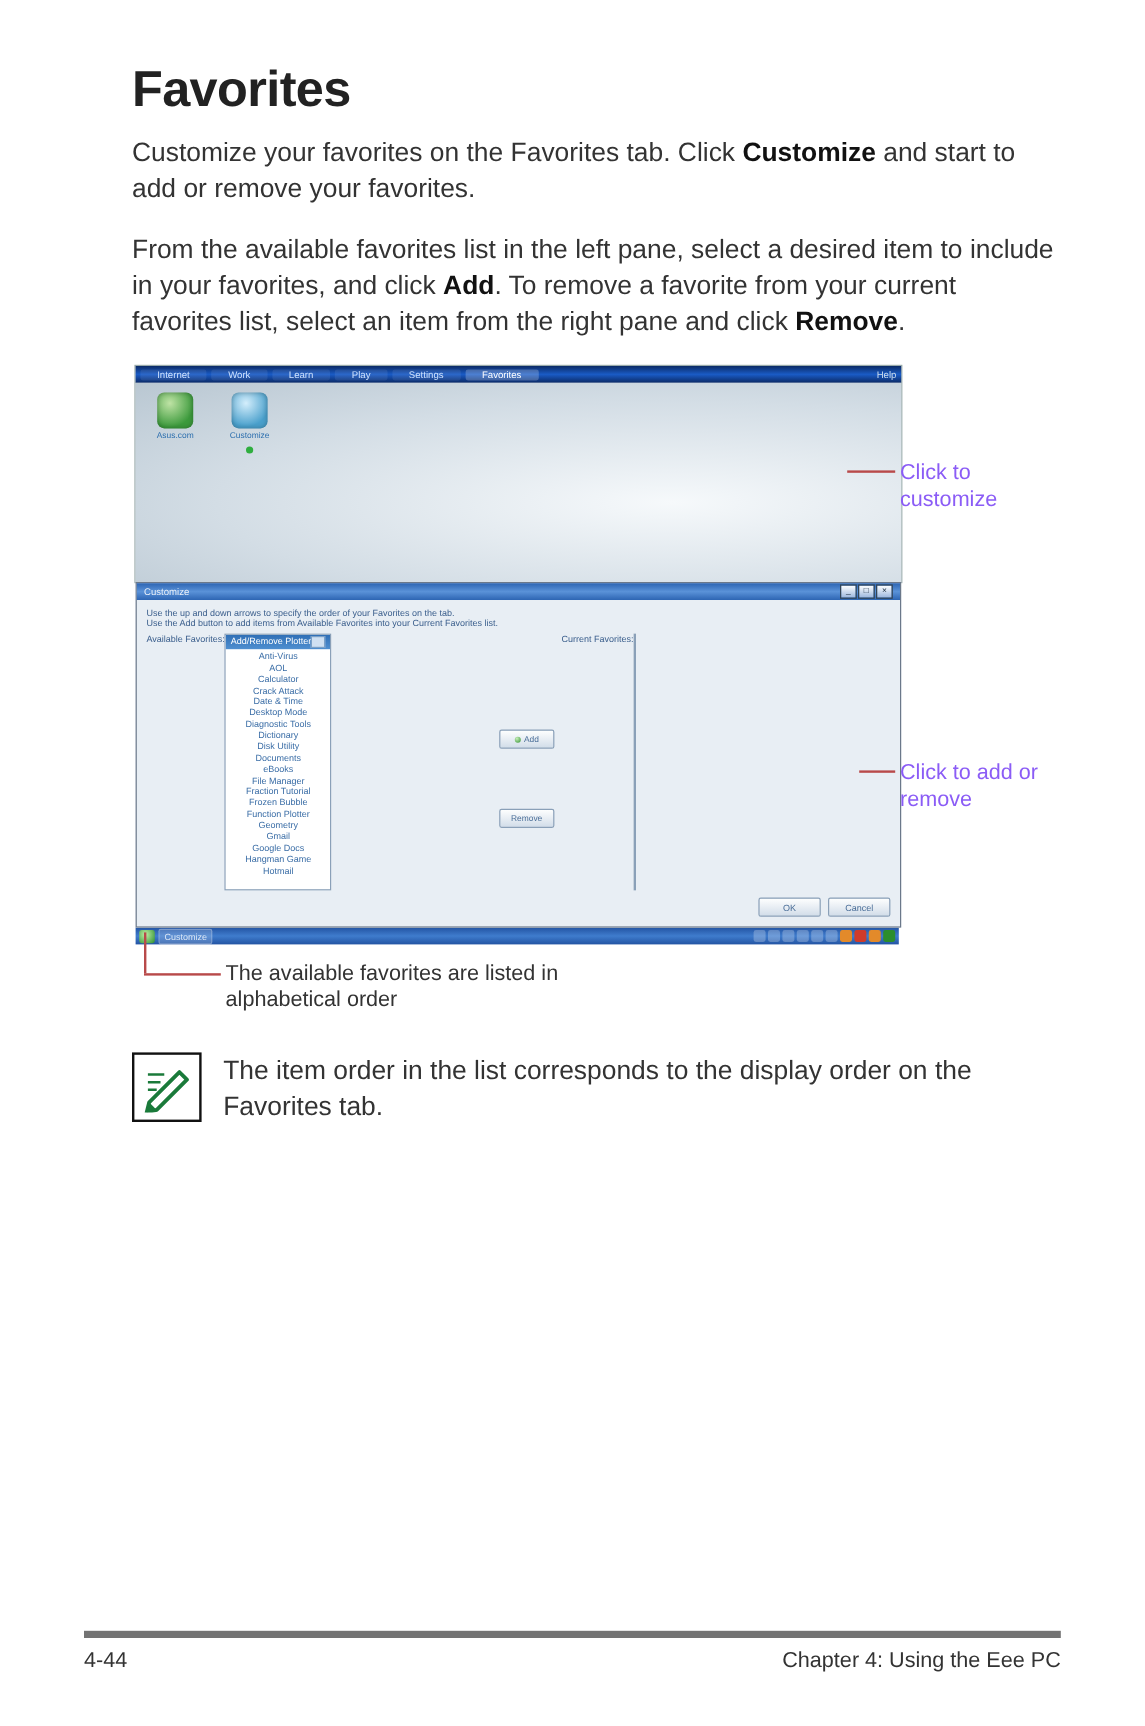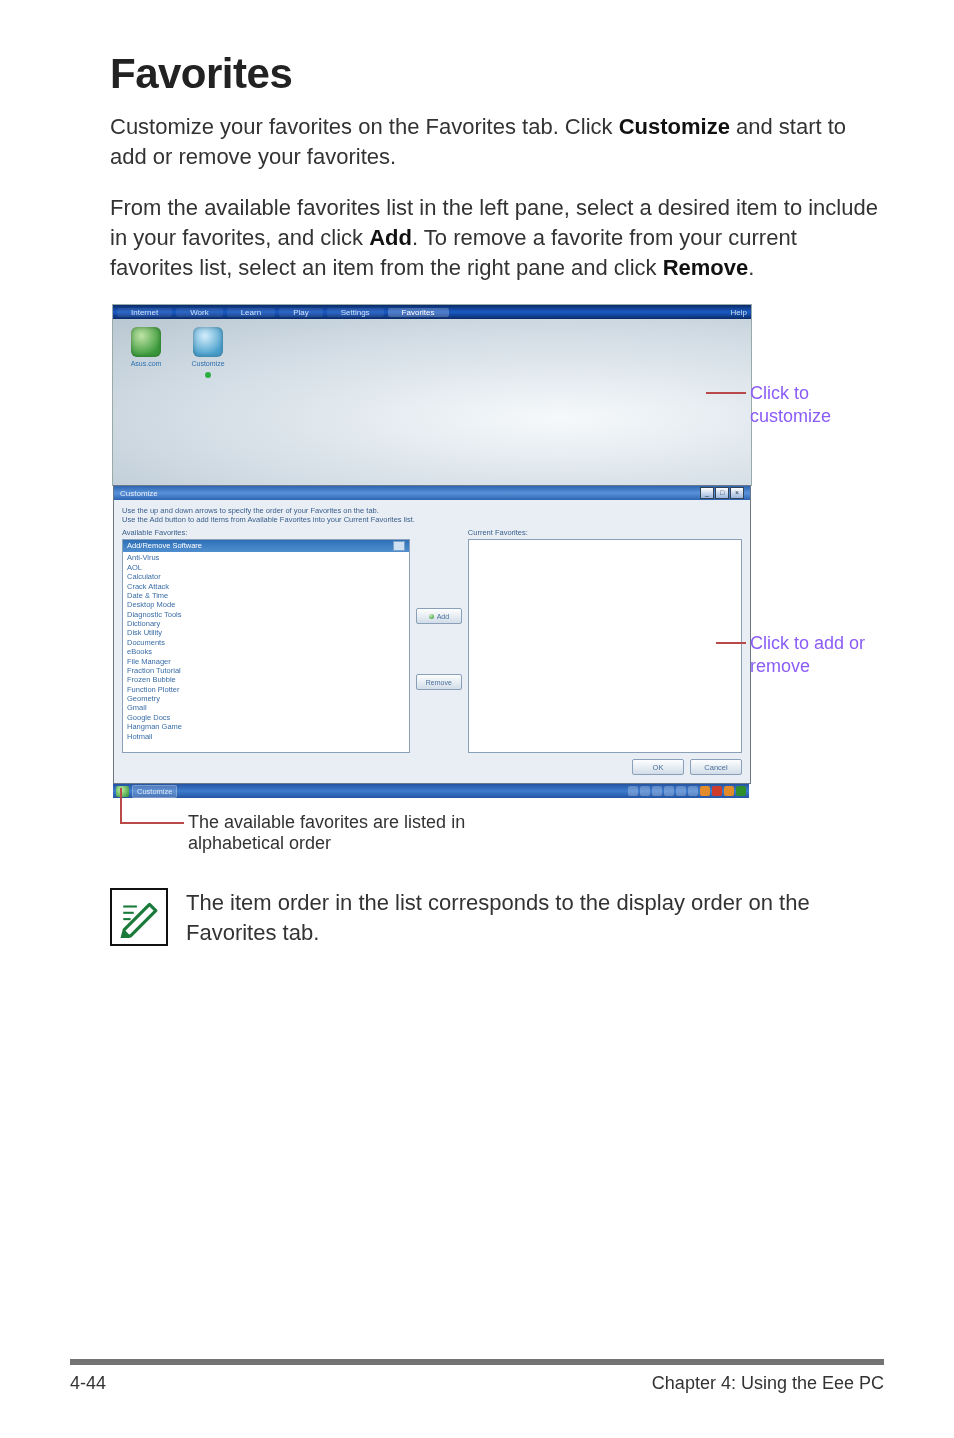--- a/index.html
+++ b/index.html
@@ -154,21 +154,21 @@
   }
   .dialog-inner .hint { line-height: 1.2; }
   .lists-row {
     display: flex;
     gap: 6px;
     margin-top: 4px;
     align-items: flex-start;
   }
   .list-col {
     flex: 1;
-    display:flex; flex-direction:column;
+    display:flex; flex-direction:row;text-align:center;
   }
   .list-col .col-label {
     font-size: 7.5px;
     color: #3a5e8c;
     margin-bottom: 2px;
   }
   .listbox {
     border: 1px solid #8aa0b8;
     background: #fff;
     height: 212px;
@@ -385,21 +385,21 @@
         </div>
         <div class="dialog-inner">
           <div class="hint">Use the up and down arrows to specify the order of your Favorites on the tab.</div>
           <div class="hint">Use the Add button to add items from Available Favorites into your Current Favorites list.</div>
 
           <div class="lists-row">
             <div class="list-col" style="flex:1.05">
               <div class="col-label">Available Favorites:</div>
               <div class="listbox">
                 <div class="header">
-                  <span>Add/Remove Software</span>
+                  <span>Add/Remove Plotter</span>
                   <span class="sort"></span>
                 </div>
                 <ul id="avail-list">
                     <li>Anti-Virus</li>
                     <li>AOL</li>
                     <li>Calculator</li>
                     <li>Crack Attack</li>
                     <li>Date &amp; Time</li>
                     <li>Desktop Mode</li>
                     <li>Diagnostic Tools</li>

